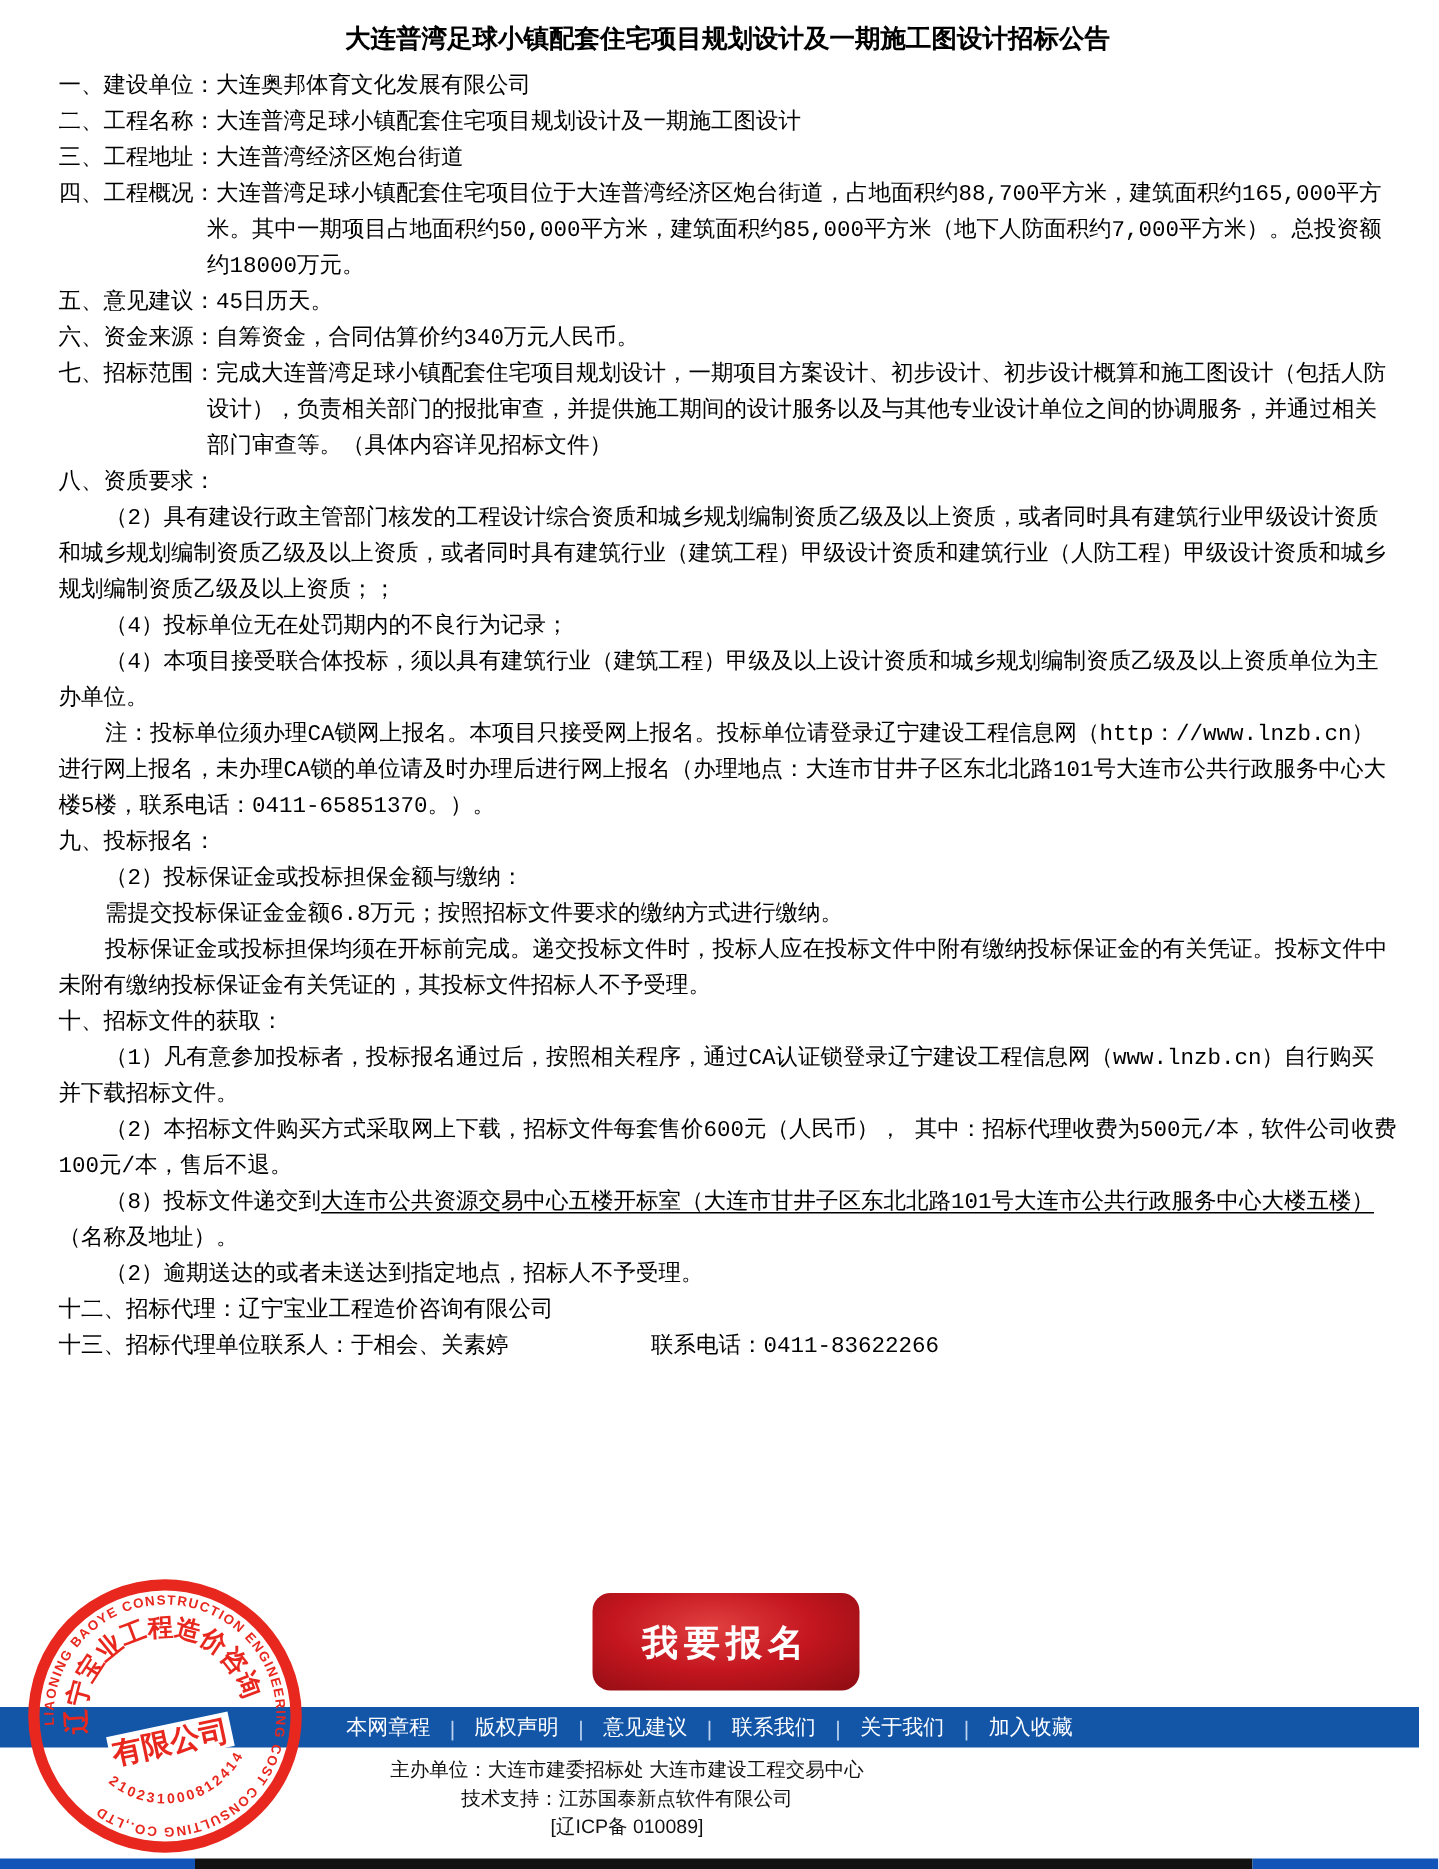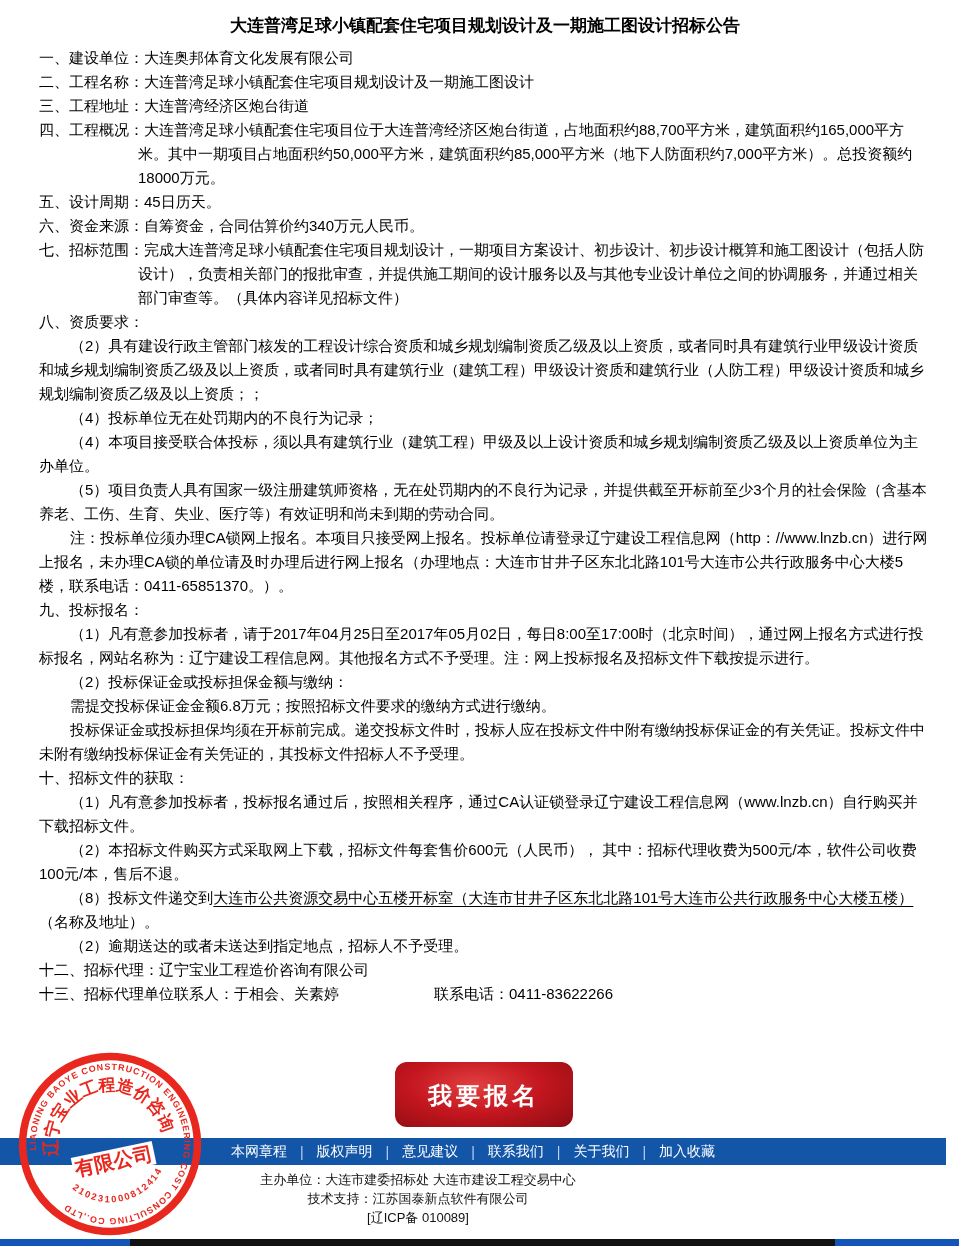--- a/index.html
+++ b/index.html
@@ -2,21 +2,21 @@
 <html><head>
 <meta charset="utf-8">
 <style>
   html,body { margin:0; padding:0; background:#fff; }
   .page {
     position:relative; width:959px; height:1246px; background:#fff;
     font-family:"Liberation Sans", sans-serif; color:#000; overflow:hidden;
   }
   .doc { padding:10px 28px 0 39px; font-size:15px; line-height:24px; }
   .doc-title { text-align:center; font-size:17px; font-weight:bold; padding:4px 0 8px 0; }
-  .para { margin:0; }
+  .para { margin:0;font-family:Liberation Mono, monospace; }
   .para.hang { padding-left:99px; text-indent:-99px; }
   .para.indent { text-indent:31px; }
   .u { text-decoration:underline; text-underline-offset:3px; }
   .gap { margin-left:95px; }
 
   .signup-btn {
     position:absolute; left:395px; top:1062px; width:178px; height:65px;
     border-radius:12px; border:none; cursor:pointer;
     background:radial-gradient(ellipse at 45% 35%, #e14040 0%, #c4161f 48%, #8c0c12 100%);
     color:#fff; font-size:24px; font-weight:bold; letter-spacing:4px;
@@ -49,31 +49,29 @@
 
 <div class="page">
 
   <div class="doc">
     <div class="doc-title">大连普湾足球小镇配套住宅项目规划设计及一期施工图设计招标公告</div>
     <div>
         <div class="para hang"><span>一、建设单位：大连奥邦体育文化发展有限公司</span></div>
         <div class="para hang"><span>二、工程名称：大连普湾足球小镇配套住宅项目规划设计及一期施工图设计</span></div>
         <div class="para hang"><span>三、工程地址：大连普湾经济区炮台街道</span></div>
         <div class="para hang"><span>四、工程概况：大连普湾足球小镇配套住宅项目位于大连普湾经济区炮台街道，占地面积约88,700平方米，建筑面积约165,000平方米。其中一期项目占地面积约50,000平方米，建筑面积约85,000平方米（地下人防面积约7,000平方米）。总投资额约18000万元。</span></div>
-        <div class="para hang"><span>五、设计周期：45日历天。</span></div>
+        <div class="para hang"><span>五、意见建议：45日历天。</span></div>
         <div class="para hang"><span>六、资金来源：自筹资金，合同估算价约340万元人民币。</span></div>
         <div class="para hang"><span>七、招标范围：完成大连普湾足球小镇配套住宅项目规划设计，一期项目方案设计、初步设计、初步设计概算和施工图设计（包括人防设计），负责相关部门的报批审查，并提供施工期间的设计服务以及与其他专业设计单位之间的协调服务，并通过相关部门审查等。（具体内容详见招标文件）</span></div>
         <div class="para hang"><span>八、资质要求：</span></div>
         <div class="para indent"><span>（2）具有建设行政主管部门核发的工程设计综合资质和城乡规划编制资质乙级及以上资质，或者同时具有建筑行业甲级设计资质和城乡规划编制资质乙级及以上资质，或者同时具有建筑行业（建筑工程）甲级设计资质和建筑行业（人防工程）甲级设计资质和城乡规划编制资质乙级及以上资质；；</span></div>
         <div class="para indent"><span>（4）投标单位无在处罚期内的不良行为记录；</span></div>
         <div class="para indent"><span>（4）本项目接受联合体投标，须以具有建筑行业（建筑工程）甲级及以上设计资质和城乡规划编制资质乙级及以上资质单位为主办单位。</span></div>
-        <div class="para indent"><span>（5）项目负责人具有国家一级注册建筑师资格，无在处罚期内的不良行为记录，并提供截至开标前至少3个月的社会保险（含基本养老、工伤、生育、失业、医疗等）有效证明和尚未到期的劳动合同。</span></div>
         <div class="para indent"><span>注：投标单位须办理CA锁网上报名。本项目只接受网上报名。投标单位请登录辽宁建设工程信息网（http：//www.lnzb.cn）进行网上报名，未办理CA锁的单位请及时办理后进行网上报名（办理地点：大连市甘井子区东北北路101号大连市公共行政服务中心大楼5楼，联系电话：0411-65851370。）。</span></div>
         <div class="para hang"><span>九、投标报名：</span></div>
-        <div class="para indent"><span>（1）凡有意参加投标者，请于2017年04月25日至2017年05月02日，每日8:00至17:00时（北京时间），通过网上报名方式进行投标报名，网站名称为：辽宁建设工程信息网。其他报名方式不予受理。注：网上投标报名及招标文件下载按提示进行。</span></div>
         <div class="para indent"><span>（2）投标保证金或投标担保金额与缴纳：</span></div>
         <div class="para indent"><span>需提交投标保证金金额6.8万元；按照招标文件要求的缴纳方式进行缴纳。</span></div>
         <div class="para indent"><span>投标保证金或投标担保均须在开标前完成。递交投标文件时，投标人应在投标文件中附有缴纳投标保证金的有关凭证。投标文件中未附有缴纳投标保证金有关凭证的，其投标文件招标人不予受理。</span></div>
         <div class="para hang"><span>十、招标文件的获取：</span></div>
         <div class="para indent"><span>（1）凡有意参加投标者，投标报名通过后，按照相关程序，通过CA认证锁登录辽宁建设工程信息网（www.lnzb.cn）自行购买并下载招标文件。</span></div>
         <div class="para indent"><span>（2）本招标文件购买方式采取网上下载，招标文件每套售价600元（人民币）， 其中：招标代理收费为500元/本，软件公司收费100元/本，售后不退。</span></div>
         <div class="para indent"><span>（8）投标文件递交到</span><span class="u">大连市公共资源交易中心五楼开标室（大连市甘井子区东北北路101号大连市公共行政服务中心大楼五楼）</span><span>（名称及地址）。</span></div>
         <div class="para indent"><span>（2）逾期送达的或者未送达到指定地点，招标人不予受理。</span></div>
         <div class="para hang"><span>十二、招标代理：辽宁宝业工程造价咨询有限公司</span></div>
         <div class="para hang"><span>十三、招标代理单位联系人：于相会、关素婷</span><span class="gap">联系电话：0411-83622266</span></div>

